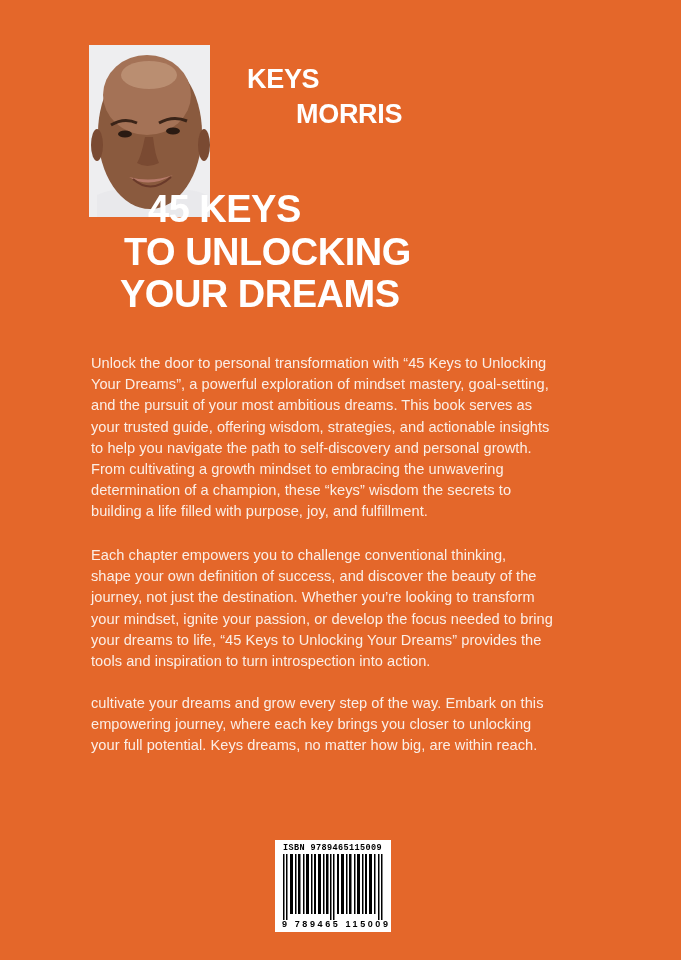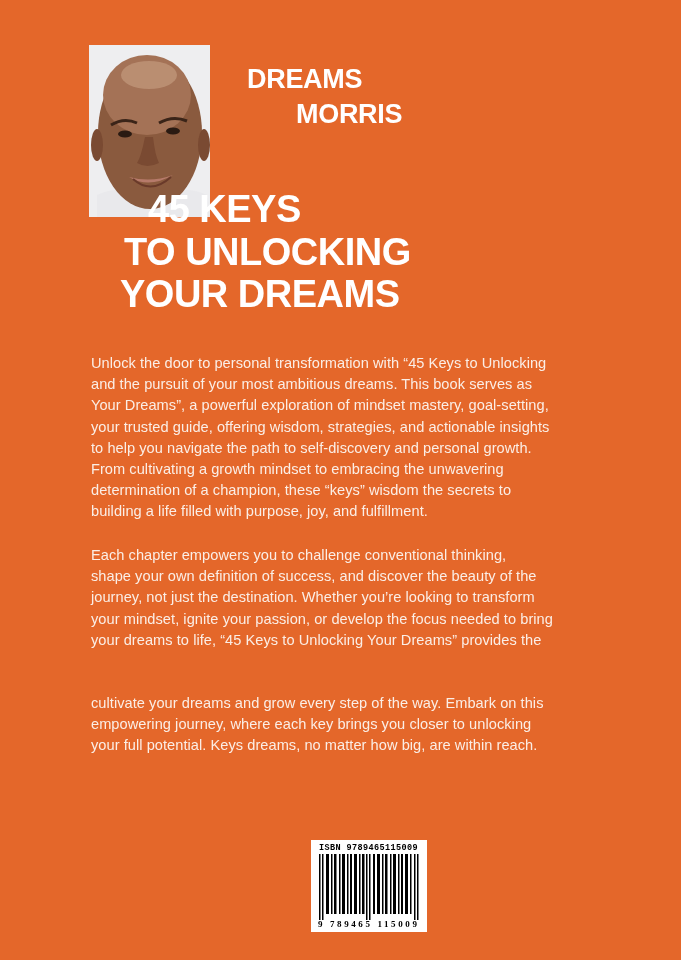--- a/index.html
+++ b/index.html
@@ -33,29 +33,28 @@
     font-size: 14.6px; line-height: 21.2px; color: #fbeee6;
     letter-spacing: 0.05px;
   }
   .body-text .ln { display: block; white-space: nowrap; }
   .p1 { top: 353px; }
   .p2 { top: 545px; }
   .p3 { top: 693px; }
   .barcode {
     position: absolute; left: 275px; top: 840px; width: 116px; height: 92px;
     background: #ffffff;
-    margin-left: 36px;
   }
   .barcode .isn {
     position: absolute; left: 8px; top: 3px; font-family: "Liberation Mono", monospace;
     font-size: 8.5px; color: #000; letter-spacing: 0.4px; font-weight: bold;
   }
   .barcode svg { position: absolute; left: 6px; top: 14px; }
   .barcode .digits {
-    position: absolute; left: 7px; top: 79px; font-family: Liberation Serif, serif;
+    position: absolute; left: 7px; top: 79px; font-family: Liberation Sans, sans-serif;
     font-size: 9px; color: #000; letter-spacing: 2.6px; font-weight: bold;
   }
 </style>
 </head>
 <body>
 
 <div class="photo">
   <svg width="121" height="172" viewBox="0 0 121 172">
     <rect width="121" height="172" fill="#eeeef0"></rect>
     <path d="M8 172 L8 150 Q30 140 40 150 L80 150 Q95 140 118 150 L121 172 Z" fill="#e9e9ec"></path>
@@ -67,44 +66,45 @@
     <path d="M22 80 Q35 72 48 78" stroke="#3a2418" stroke-width="3" fill="none"></path>
     <path d="M70 78 Q84 70 98 76" stroke="#3a2418" stroke-width="3" fill="none"></path>
     <ellipse cx="36" cy="89" rx="7" ry="3.5" fill="#2a1a12"></ellipse>
     <ellipse cx="84" cy="86" rx="7" ry="3.5" fill="#2a1a12"></ellipse>
     <path d="M56 92 Q52 112 48 118 Q58 124 70 118 Q66 110 64 92" fill="#7a4a32"></path>
     <path d="M40 132 Q60 144 84 130 Q62 138 40 132 Z" fill="#b67a6a"></path>
     <path d="M44 134 Q62 150 82 132" stroke="#6a3a2a" stroke-width="2" fill="none"></path>
   </svg>
 </div>
 
-<div class="author first">DREAMS</div>
+<div class="author first">KEYS</div>
 <div class="author last">MORRIS</div>
 
 <div class="title l1">45 KEYS</div>
 <div class="title l2">TO UNLOCKING</div>
 <div class="title l3">YOUR DREAMS</div>
 
 <div class="body-text p1">
   <span class="ln">Unlock the door to personal transformation with “45 Keys to Unlocking</span>
+  <span class="ln">Your Dreams”, a powerful exploration of mindset mastery, goal-setting,</span>
   <span class="ln">and the pursuit of your most ambitious dreams. This book serves as</span>
-  <span class="ln">Your Dreams”, a powerful exploration of mindset mastery, goal-setting,</span>
   <span class="ln">your trusted guide, offering wisdom, strategies, and actionable insights</span>
   <span class="ln">to help you navigate the path to self-discovery and personal growth.</span>
   <span class="ln">From cultivating a growth mindset to embracing the unwavering</span>
   <span class="ln">determination of a champion, these “keys” wisdom the secrets to</span>
   <span class="ln">building a life filled with purpose, joy, and fulfillment.</span>
 </div>
 
 <div class="body-text p2">
   <span class="ln">Each chapter empowers you to challenge conventional thinking,</span>
   <span class="ln">shape your own definition of success, and discover the beauty of the</span>
   <span class="ln">journey, not just the destination. Whether you’re looking to transform</span>
   <span class="ln">your mindset, ignite your passion, or develop the focus needed to bring</span>
   <span class="ln">your dreams to life, “45 Keys to Unlocking Your Dreams” provides the</span>
+  <span class="ln">tools and inspiration to turn introspection into action.</span>
 </div>
 
 <div class="body-text p3">
   <span class="ln">cultivate your dreams and grow every step of the way. Embark on this</span>
   <span class="ln">empowering journey, where each key brings you closer to unlocking</span>
   <span class="ln">your full potential. Keys dreams, no matter how big, are within reach.</span>
 </div>
 
 <div class="barcode">
   <span class="isn">ISBN 9789465115009</span>

